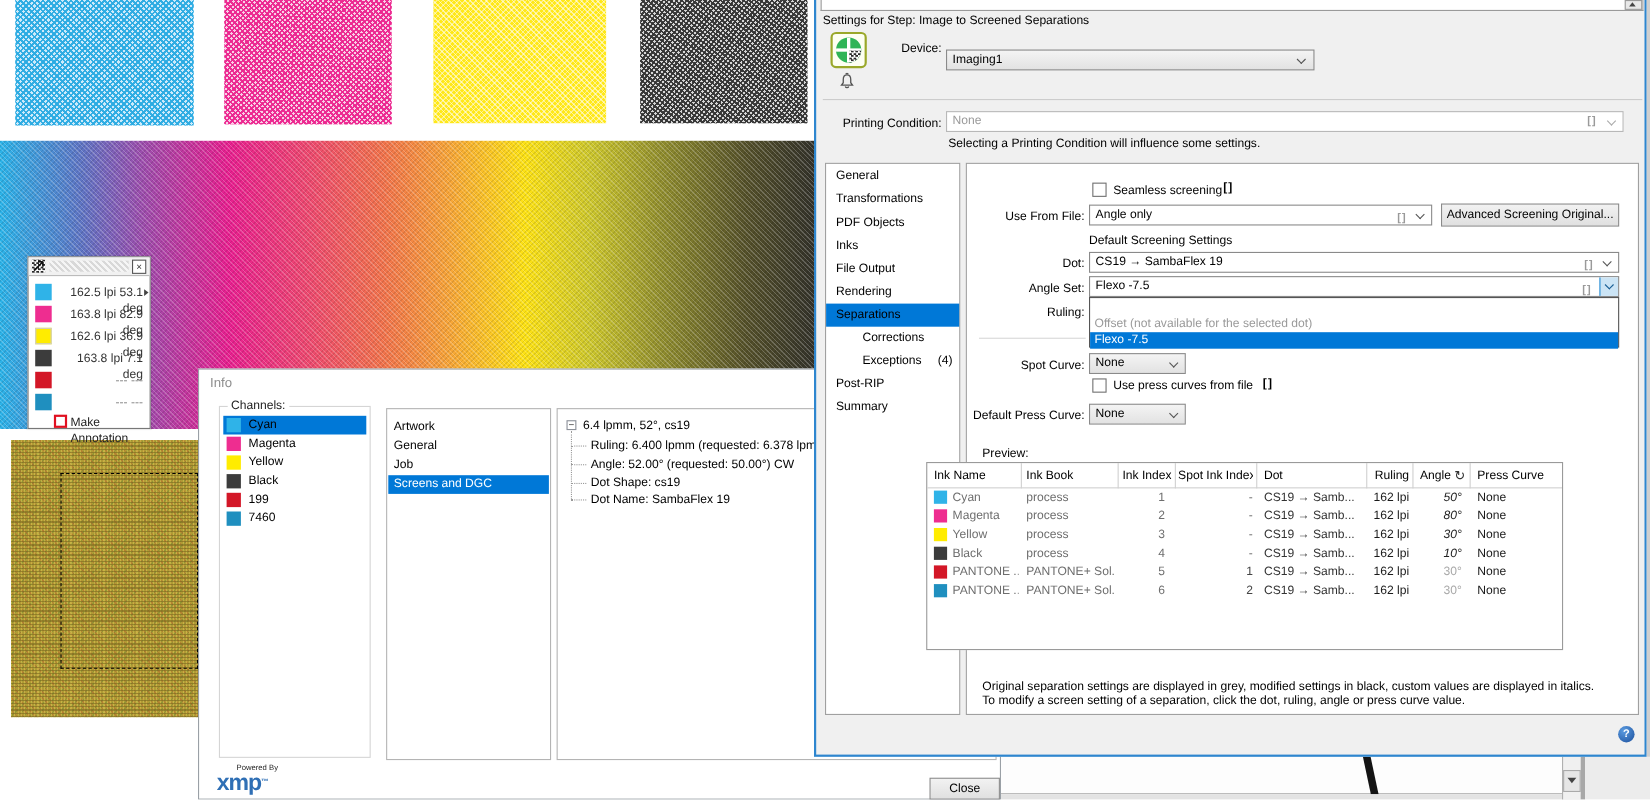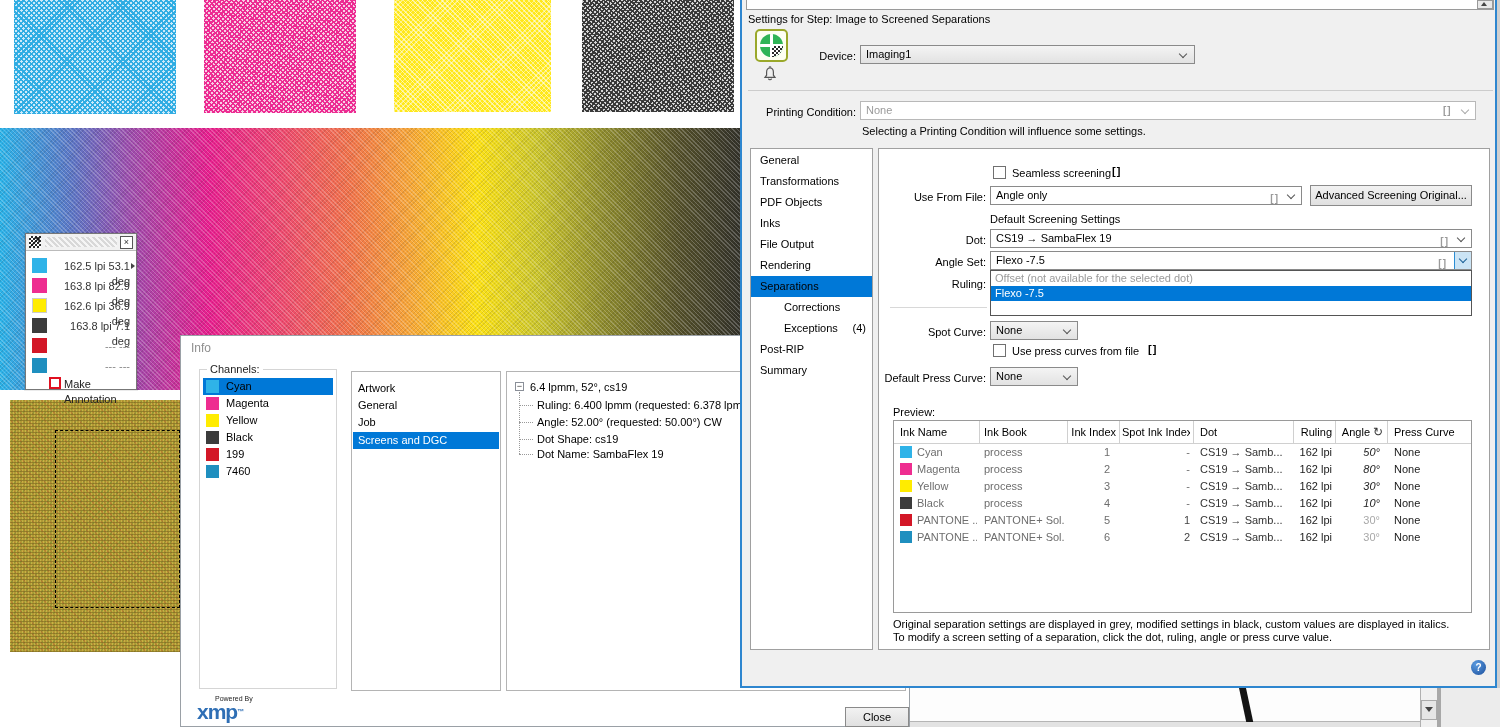--- a/index.html
+++ b/index.html
@@ -50,21 +50,21 @@
   .chev { position:absolute; width:6px; height:6px; border-right:1px solid #555;
           border-bottom:1px solid #555; transform:rotate(45deg); }
   .sn { position:absolute; font-size:10px; color:#9a9a9a; font-weight:bold; letter-spacing:1px; }
   .snb { font-size:11px; color:#000; font-weight:bold; letter-spacing:1px; }
   .btn { position:absolute; background:linear-gradient(#f2f2f2,#e0e0e0); border:1px solid #8a8a8a;
          font-size:11px; text-align:center; color:#000; }
   .cb { position:absolute; width:13px; height:13px; background:#fff; border:1px solid #707070; }
   .navitem { position:absolute; left:751px; width:121px; height:21px; line-height:21px;
              font-size:11px; padding-left:9px; color:#000; }
   .ddopt { position:absolute; left:0; width:100%; height:15px; line-height:15px; padding-left:4px;
-           font-size:11px; white-space:nowrap; overflow:hidden; }
+           font-size:11px; white-space:nowrap; overflow:hidden;margin-top:16px; }
   .cell { position:absolute; font-size:11px; line-height:17px; white-space:nowrap; overflow:hidden; }
   .vline { position:absolute; width:1px; background:#d0d0d0; }
   .tri-up { width:0; height:0; border-left:4px solid transparent; border-right:4px solid transparent;
             border-bottom:5px solid #444; }
   .tri-dn { width:0; height:0; border-left:4px solid transparent; border-right:4px solid transparent;
             border-top:5px solid #444; }
   .italic { font-style:italic; }
   .checker { background:repeating-conic-gradient(#2a2a2a 0 25%, #fff 0 50%); background-size:4px 4px; }
 </style>
 </head>
@@ -207,21 +207,21 @@
       <div class="checker" style="position:absolute;left:12px;top:12px;width:11px;height:11px"></div>
     </div>
   </div>
   <span class="abs" style="left:762px;top:66px">
     <svg width="16" height="17" viewBox="0 0 16 17">
         <path d="M8 2 C5.6 2 4.6 4 4.6 6.2 L4.6 9.2 L3 11.4 L13 11.4 L11.4 9.2 L11.4 6.2 C11.4 4 10.4 2 8 2 Z" fill="none" stroke="#555" stroke-width="1.2"></path>
         <path d="M6.4 12.6 a1.7 1.7 0 0 0 3.2 0" fill="none" stroke="#555" stroke-width="1.2"></path>
         <path d="M7 1.4 a1.1 1.1 0 0 1 2 0" fill="none" stroke="#555" stroke-width="1.2"></path>
       </svg>
   </span>
-  <div class="abs t11 rt" style="left:770px;top:49px;width:86px">Device:</div>
+  <div class="abs t11 rt" style="left:770px;top:37px;width:86px">Device:</div>
   <div class="combo combo-grey" style="left:860px;top:45px;width:335px;height:19px">
     <span>Imaging1</span>
     <span class="chev" style="right:8px;top:5px"></span>
   </div>
   <div class="abs" style="left:748px;top:90px;width:745px;height:1px;background:#ccc"></div>
 
   <div class="abs t11 rt" style="left:752px;top:105px;width:104px">Printing Condition:</div>
   <div class="combo combo-dis" style="left:860px;top:101px;width:616px;height:19px">
     <span>None</span>
   </div>
@@ -287,21 +287,21 @@
   <span class="abs t11" style="left:1012px;top:344px">Use press curves from file</span>
   <span class="abs snb" style="left:1148px;top:343px">[]</span>
 
   <div class="abs t11 rt" style="left:865px;top:371px;width:121px">Default Press Curve:</div>
   <div class="combo combo-grey" style="left:990px;top:367px;width:88px;height:19px">
     <span>None</span>
     <span class="chev" style="right:7px;top:5px"></span>
   </div>
 
   <div class="abs t11" style="left:893px;top:405px">Preview:</div>
-  <div class="abs panelbox" style="left:893px;top:420px;width:579px;height:193px;border-color:#9a9a9a">
+  <div class="abs panelbox" style="left:842px;top:420px;width:579px;height:171px;border-color:#9a9a9a">
 
     <div class="abs" style="left:0;top:0;width:577px;height:23px;border-bottom:1px solid #d0d0d0">
       <span class="cell" style="left:6px;top:3px;width:75px">Ink Name</span>
       <span class="cell" style="left:90px;top:3px;width:78px">Ink Book</span>
       <span class="cell rt" style="left:176px;top:3px;width:46px">Ink Index</span>
       <span class="cell rt" style="left:228px;top:3px;width:68px">Spot Ink Index</span>
       <span class="cell" style="left:306px;top:3px;width:88px">Dot</span>
       <span class="cell rt" style="left:400px;top:3px;width:38px">Ruling</span>
       <span class="cell rt" style="left:442px;top:3px;width:34px">Angle</span>
       <span class="cell" style="left:479px;top:3px;width:12px;font-size:12px;color:#333">↻</span>

